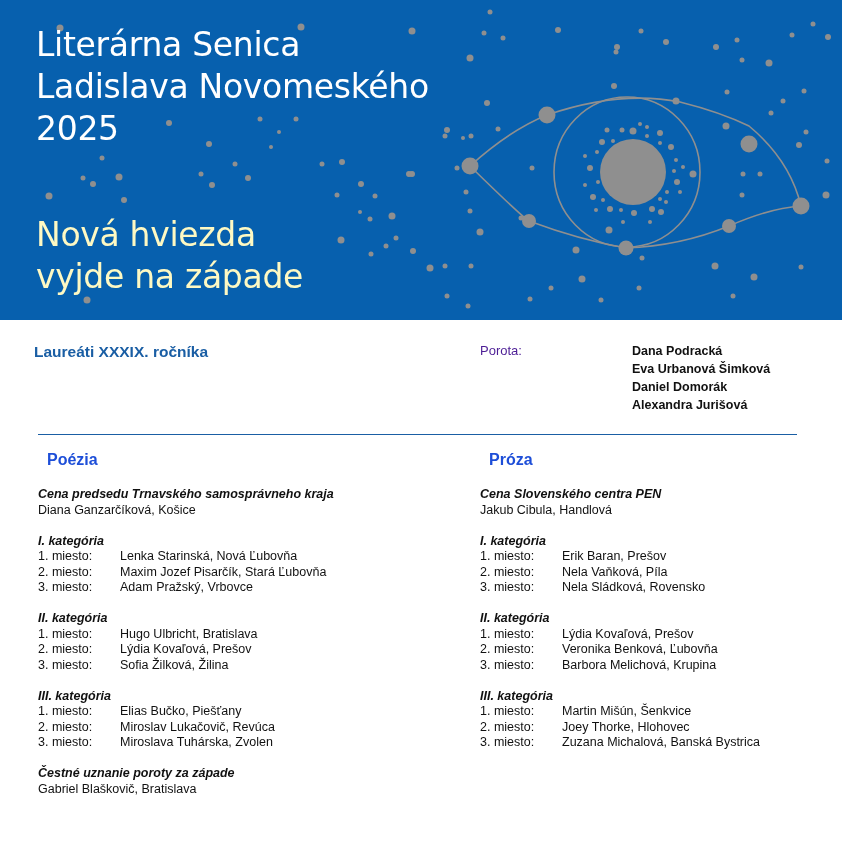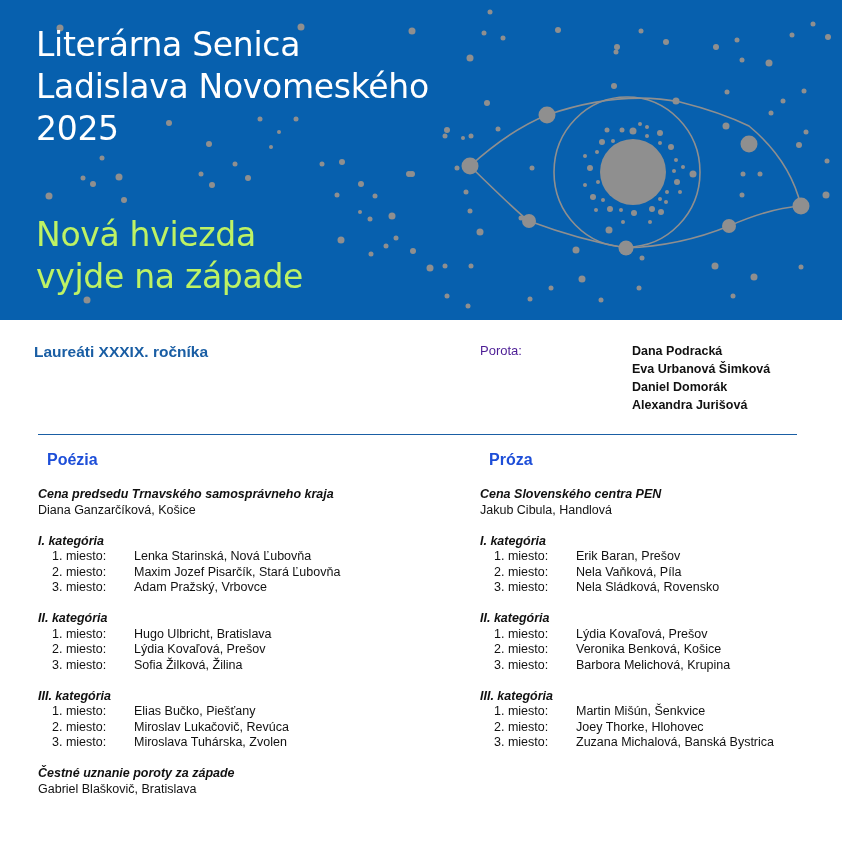--- a/index.html
+++ b/index.html
@@ -12,21 +12,21 @@
       position: absolute; left: 0; top: 0; width: 842px; height: 320px;
       background: #0760ae; overflow: hidden;
     }
     .banner svg.art { position: absolute; left: 0; top: 0; }
     .title-block {
       position: absolute; left: 36px; top: 24px; color: #ffffff;
       font-family: "DejaVu Sans", sans-serif; font-size: 33px; line-height: 42px;
       letter-spacing: -0.3px;
     }
     .subtitle-block {
-      position: absolute; left: 36px; top: 214px; color: #bef264;
+      position: absolute; left: 36px; top: 214px; color: #fef9c3;
       font-family: "DejaVu Sans", sans-serif; font-size: 33px; line-height: 42px;
       letter-spacing: -0.3px;
     }
     .title-block div, .subtitle-block div { white-space: nowrap; }
 
     .laureati {
       position: absolute; left: 34px; top: 343px;
       font-family: "Liberation Sans", sans-serif; font-weight: bold;
       font-size: 15.5px; color: #1a5ea4; text-align: center;
     }
@@ -47,21 +47,21 @@
       font-family: "Liberation Sans", sans-serif; font-size: 12.5px; line-height: 15.5px; color: #111; }
     .col.left { left: 38px; }
     .col.right { left: 480px; }
     .col h2 {
       font-size: 16px; font-weight: bold; color: #1d4ed8; line-height: 20px;
       margin-bottom: 17px;
       margin-left: 9px;
     }
     .award-title, .cat-title { font-weight: bold; font-style: italic; }
     .group { margin-bottom: 15.5px; }
-    .row { display: flex; white-space: nowrap; margin-left: 14px; }
+    .row { display: flex; white-space: nowrap; }
     .row .place { width: 82px; flex: none; }
   </style>
 </head>
 <body>
 
 <div class="banner">
   <svg class="art" width="842" height="320" viewBox="0 0 842 320">
     <g fill="#8f8f8f">
 
       <circle cx="60" cy="28" r="3.5"></circle>
@@ -311,21 +311,21 @@
       </div>
   </div>
   <div class="group">
     <div class="cat-title">II. kategória</div>
     <div class="row">
         <span class="place">1. miesto:</span>
         <span>Lýdia Kovaľová, Prešov</span>
       </div>
     <div class="row">
         <span class="place">2. miesto:</span>
-        <span>Veronika Benková, Košice</span>
+        <span>Veronika Benková, Ľubovňa</span>
       </div>
     <div class="row">
         <span class="place">3. miesto:</span>
         <span>Barbora Melichová, Krupina</span>
       </div>
   </div>
   <div class="group">
     <div class="cat-title">III. kategória</div>
     <div class="row">
         <span class="place">1. miesto:</span>

